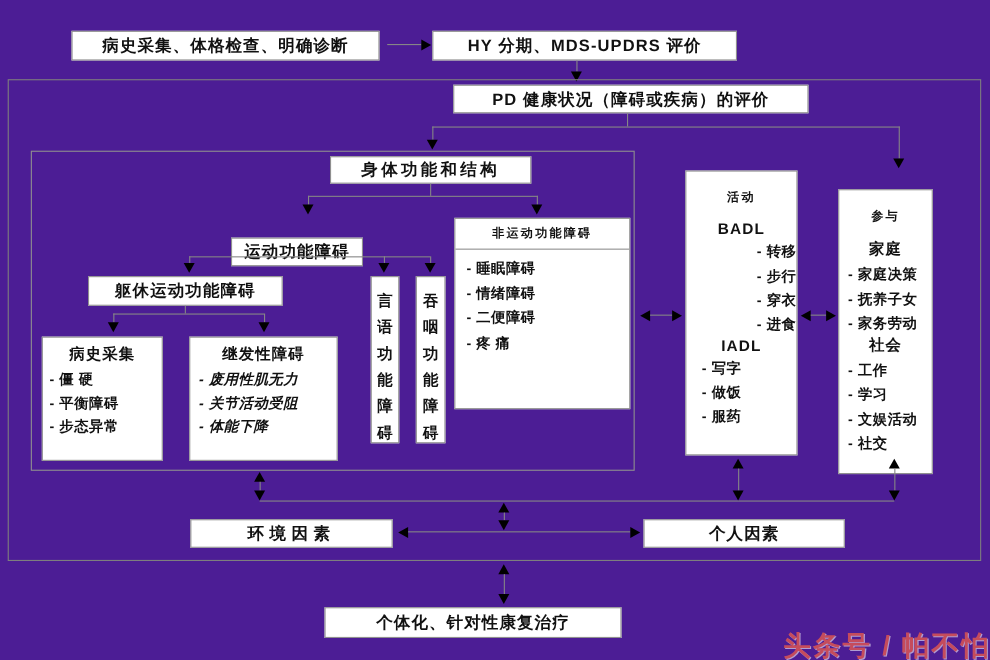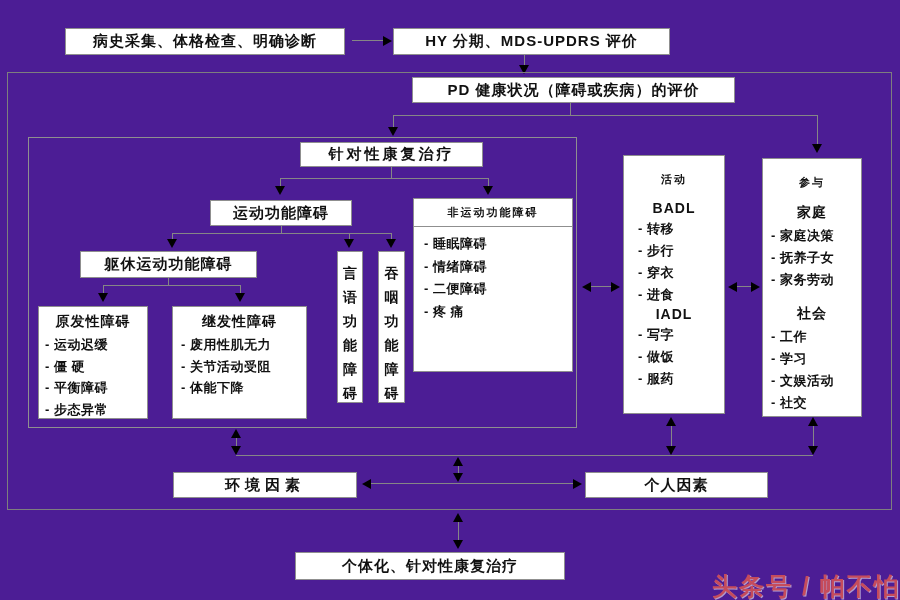--- a/index.html
+++ b/index.html
@@ -61,30 +61,30 @@
 
   <div class="vl" style="left:570px;top:103px;height:12px;"></div>
   <div class="hl" style="left:393px;top:115px;width:425px;"></div>
   <div class="vl" style="left:393px;top:115px;height:12px;"></div>
   <div class="ah down" style="left:388px;top:127px;"></div>
   <div class="vl" style="left:817px;top:115px;height:29px;"></div>
   <div class="ah down" style="left:812px;top:144px;"></div>
 
   <div class="frame" style="left:28px;top:137px;width:549px;height:291px;border-color:#8f8f8f;"></div>
 
-  <div class="box ls3" style="left:300px;top:142px;width:183px;height:25px;">针对性康复治疗</div>
+  <div class="box ls3" style="left:300px;top:142px;width:183px;height:25px;">身体功能和结构</div>
 
   <div class="vl" style="left:391px;top:167px;height:11px;"></div>
   <div class="hl" style="left:280px;top:178px;width:209px;"></div>
   <div class="vl" style="left:280px;top:178px;height:8px;"></div>
   <div class="ah down" style="left:275px;top:186px;"></div>
   <div class="vl" style="left:488px;top:178px;height:8px;"></div>
   <div class="ah down" style="left:483px;top:186px;"></div>
 
-  <div class="box" style="left:210px;top:200px;width:142px;height:26px;">运动功能障碍</div>
+  <div class="box" style="left:210px;top:216px;width:120px;height:26px;">运动功能障碍</div>
 
   <div class="panel" style="left:413px;top:198px;width:160px;height:174px;">
     <div class="ptitle" style="line-height:27px;border-bottom:1px solid #8f8f8f;">非运动功能障碍</div>
     <div style="padding:6px 0 0 10px;line-height:22.5px;">
       <div class="li">- 睡眠障碍</div>
       <div class="li">- 情绪障碍</div>
       <div class="li">- 二便障碍</div>
       <div class="li">- 疼 痛</div>
     </div>
   </div>
@@ -105,64 +105,63 @@
   <div class="vbox" style="left:378px;top:251px;width:27px;height:152px;">吞咽功能障碍</div>
 
   <div class="vl" style="left:168px;top:278px;height:7px;"></div>
   <div class="hl" style="left:103px;top:285px;width:137px;"></div>
   <div class="vl" style="left:103px;top:285px;height:8px;"></div>
   <div class="ah down" style="left:98px;top:293px;"></div>
   <div class="vl" style="left:240px;top:285px;height:8px;"></div>
   <div class="ah down" style="left:235px;top:293px;"></div>
 
   <div class="panel" style="left:38px;top:306px;width:110px;height:113px;">
-    <div class="phead" style="margin-top:6px;">原发性障碍</div>
+    <div class="phead" style="margin-top:6px;">病史采集</div>
     <div style="padding:3px 0 0 6px;line-height:21.5px;">
-      <div class="li">- 运动迟缓</div>
       <div class="li">- 僵 硬</div>
       <div class="li">- 平衡障碍</div>
       <div class="li">- 步态异常</div>
     </div>
   </div>
 
   <div class="panel" style="left:172px;top:306px;width:135px;height:113px;">
     <div class="phead" style="margin-top:6px;">继发性障碍</div>
-    <div style="padding:3px 0 0 8px;line-height:21.5px;">
+    <div style="padding:3px 0 0 8px;line-height:21.5px;font-style:italic;">
       <div class="li">- 废用性肌无力</div>
       <div class="li">- 关节活动受阻</div>
       <div class="li">- 体能下降</div>
     </div>
   </div>
 
   <div class="panel" style="left:623px;top:155px;width:102px;height:259px;">
     <div class="ptitle ls8" style="margin-top:16px;">活动</div>
     <div class="phead" style="margin-top:13px;">BADL</div>
-    <div style="padding:2px 0 0 14px;line-height:22px;">
+    <div style="padding:2px 0 0 14px;line-height:22px;text-align:right;">
       <div class="li">- 转移</div>
       <div class="li">- 步行</div>
       <div class="li">- 穿衣</div>
       <div class="li">- 进食</div>
     </div>
     <div class="phead">IADL</div>
     <div style="padding:2px 0 0 14px;line-height:22px;">
       <div class="li">- 写字</div>
       <div class="li">- 做饭</div>
       <div class="li">- 服药</div>
     </div>
   </div>
 
-  <div class="panel" style="left:762px;top:158px;width:100px;height:259px;">
+  <div class="panel" style="left:762px;top:172px;width:86px;height:259px;">
     <div class="ptitle ls8" style="margin-top:16px;">参与</div>
     <div class="phead ls5" style="margin-top:14px;">家庭</div>
     <div style="padding:3px 0 0 8px;line-height:22px;">
       <div class="li">- 家庭决策</div>
       <div class="li">- 抚养子女</div>
       <div class="li">- 家务劳动</div>
     </div>
-    <div class="phead ls5" style="margin-top:14px;">社会</div>
+    <div class="phead ls5" style="margin-top:0;">社会</div>
     <div style="padding:3px 0 0 8px;line-height:22px;">
       <div class="li">- 工作</div>
       <div class="li">- 学习</div>
       <div class="li">- 文娱活动</div>
       <div class="li">- 社交</div>
     </div>
   </div>
 
   <div class="ah left" style="left:582px;top:282px;"></div>
   <div class="hl" style="left:591px;top:286px;width:20px;"></div>

